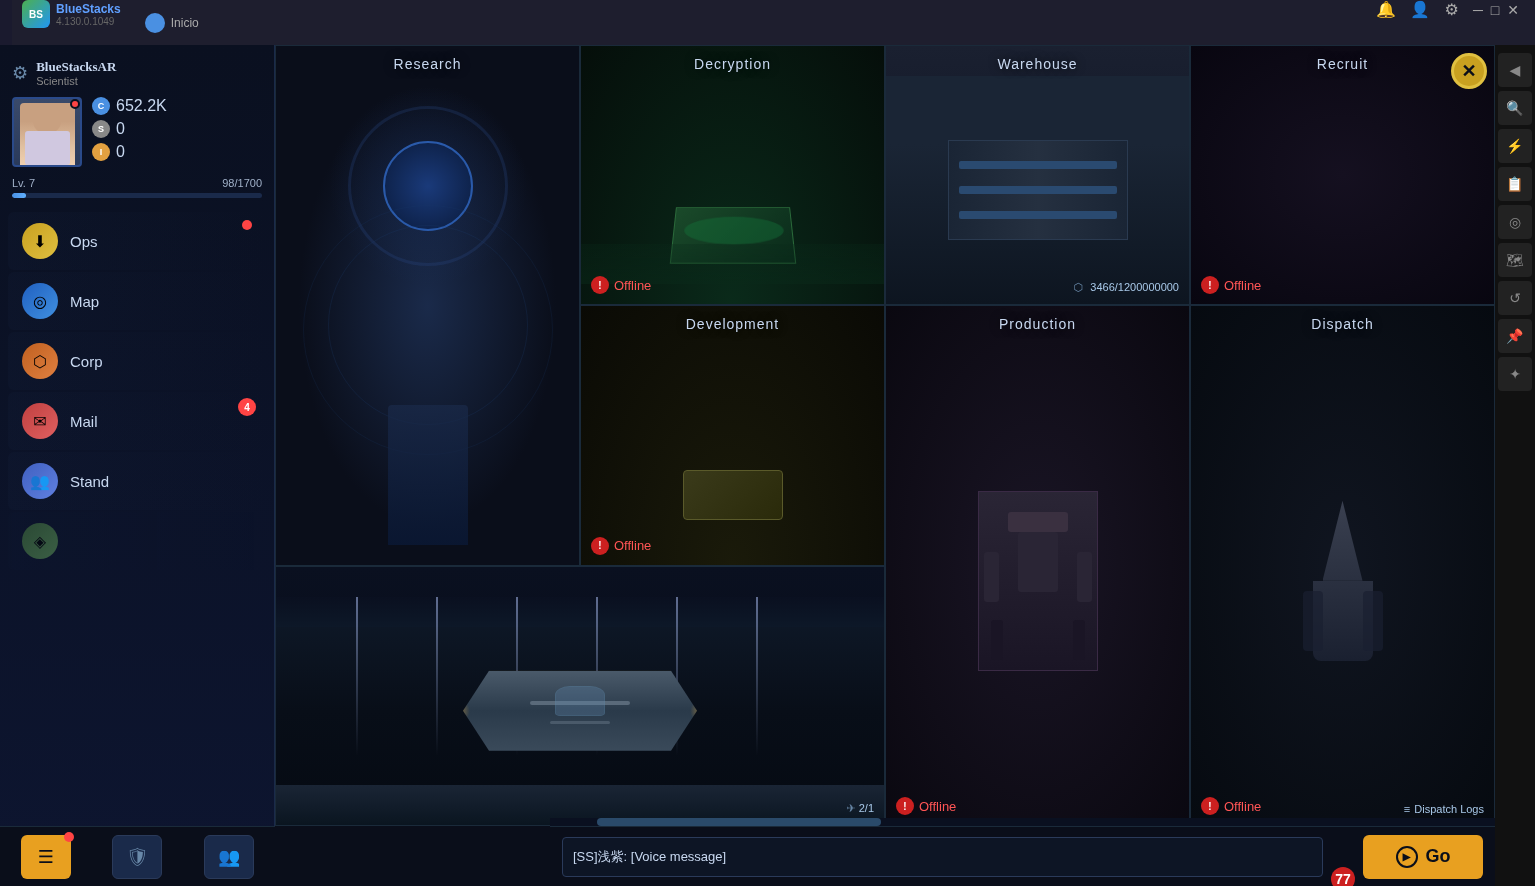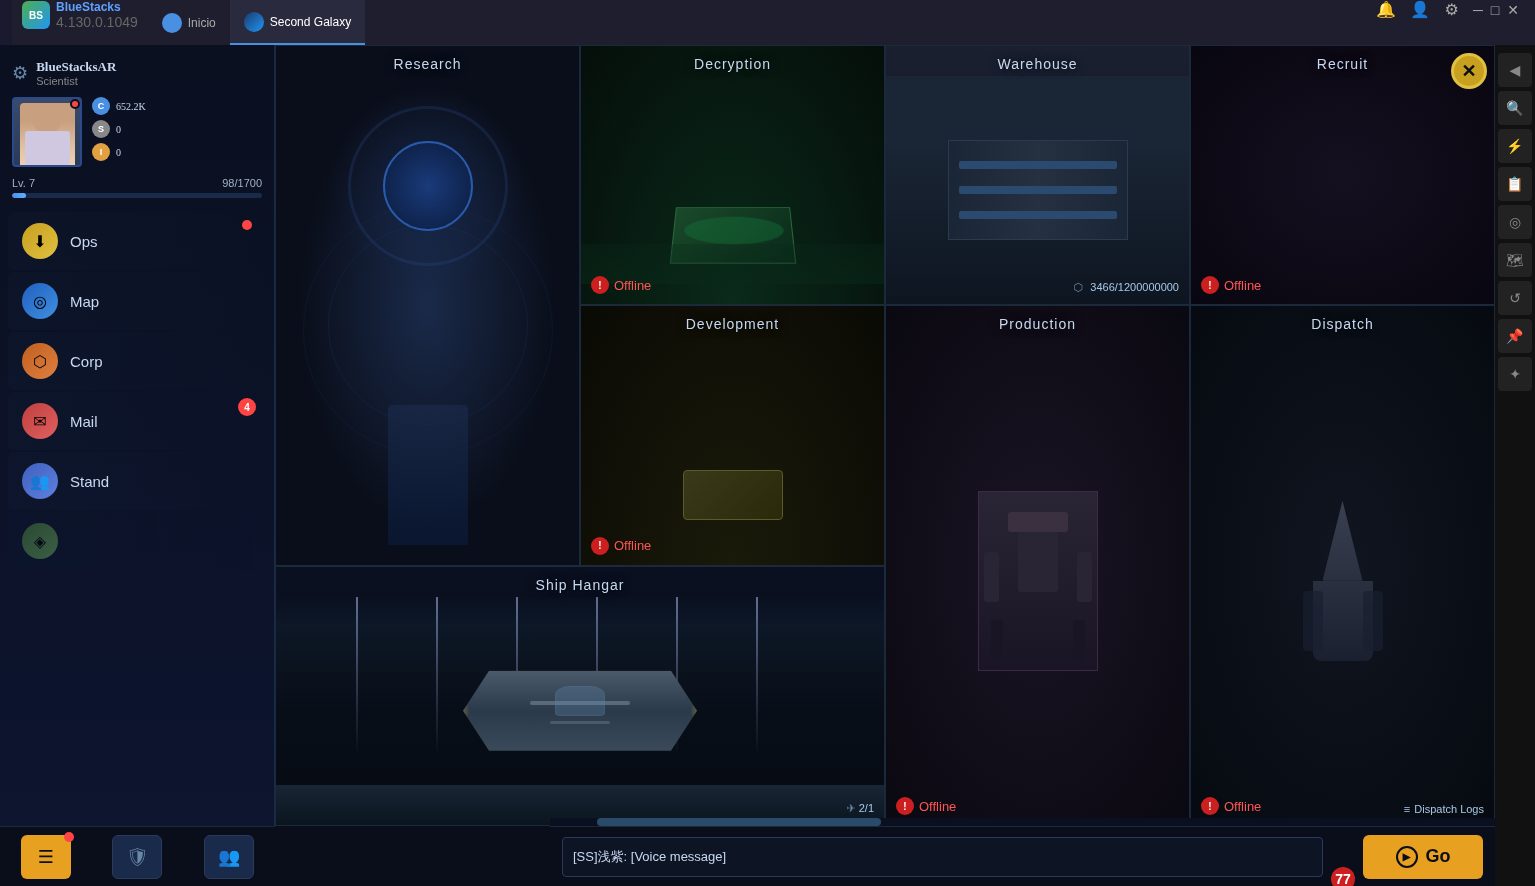--- a/index.html
+++ b/index.html
@@ -29,21 +29,21 @@
       gap: 6px;
     }
     .bs-logo-icon {
       width: 28px; height: 28px;
       background: linear-gradient(135deg, #4CAF50, #2196F3);
       border-radius: 6px;
       display: flex; align-items: center; justify-content: center;
       color: white; font-size: 10px; font-weight: bold;
     }
     .bs-logo-text { color: #60a0ff; font-size: 12px; font-weight: bold; }
-    .bs-version { color: #666; font-size: 14px; }
+    .bs-version { color: #666; font-size: 10px; }
     .tab {
       display: flex; align-items: center;
       padding: 8px 14px;
       height: 100%;
       gap: 6px;
       cursor: pointer;
       color: #aaa;
       font-size: 12px;
     }
     .tab.active {
@@ -175,21 +175,21 @@
       width: 18px; height: 18px;
       border-radius: 50%;
       display: flex; align-items: center; justify-content: center;
       font-size: 9px;
       font-weight: bold;
       color: white;
     }
     .currency-c { background: #4a90e2; }
     .currency-s { background: #888; }
     .currency-l { background: #e2a040; }
-    .currency-val { color: #c8d8f0; font-size: 10px; font-family: Liberation Serif, serif; }
+    .currency-val { color: #c8d8f0; font-size: 16px; }
 
     
     .level-area {
       padding: 0 12px 10px;
     }
     .level-info {
       display: flex;
       justify-content: space-between;
       color: #a0b0c8;
       font-size: 11px;
@@ -684,24 +684,20 @@
     <div class="bs-logo-icon">BS</div>
     <div>
       <div class="bs-logo-text">BlueStacks</div>
       <div class="bs-version">4.130.0.1049</div>
     </div>
   </div>
   <div class="tab">
     <div class="tab-icon"></div>
     <span>Inicio</span>
   </div>
-  <div class="tab active">
-    <div class="tab-icon game"></div>
-    <span>Second Galaxy</span>
-  </div>
   <div class="titlebar-right">
     <span>🔔</span>
     <span>👤</span>
     <span>⚙</span>
     <div class="win-btns">
       <span style="font-size:14px;color:#aaa;cursor:pointer;">─</span>
       <span style="font-size:14px;color:#aaa;cursor:pointer;">□</span>
       <span style="font-size:14px;color:#aaa;cursor:pointer;">✕</span>
     </div>
   </div>
@@ -965,21 +961,20 @@
 
                 <div style="position:absolute;top:30px;left:80px;right:80px;height:4px;background:#5a6a7a;border-radius:2px;"></div>
                 <div style="position:absolute;top:50px;left:100px;right:100px;height:3px;background:#4a5a6a;border-radius:2px;"></div>
 
                 <div style="position:absolute;top:15px;left:50%;transform:translateX(-50%);width:50px;height:30px;background:rgba(100,140,180,0.3);border-radius:30% 30% 10% 10%;border:1px solid #5a8aaa30;"></div>
               </div>
             </div>
             <div class="hangar-floor"></div>
           </div>
         </div>
-        <div class="panel-label">Ship Hangar</div>
         <div class="panel-ships">
           <span style="color:#6888a8;">✈</span>
           <span>2/1</span>
         </div>
       </div>
 
     </div>
 
     <div class="scroll-track">
       <div class="scroll-thumb"></div>

